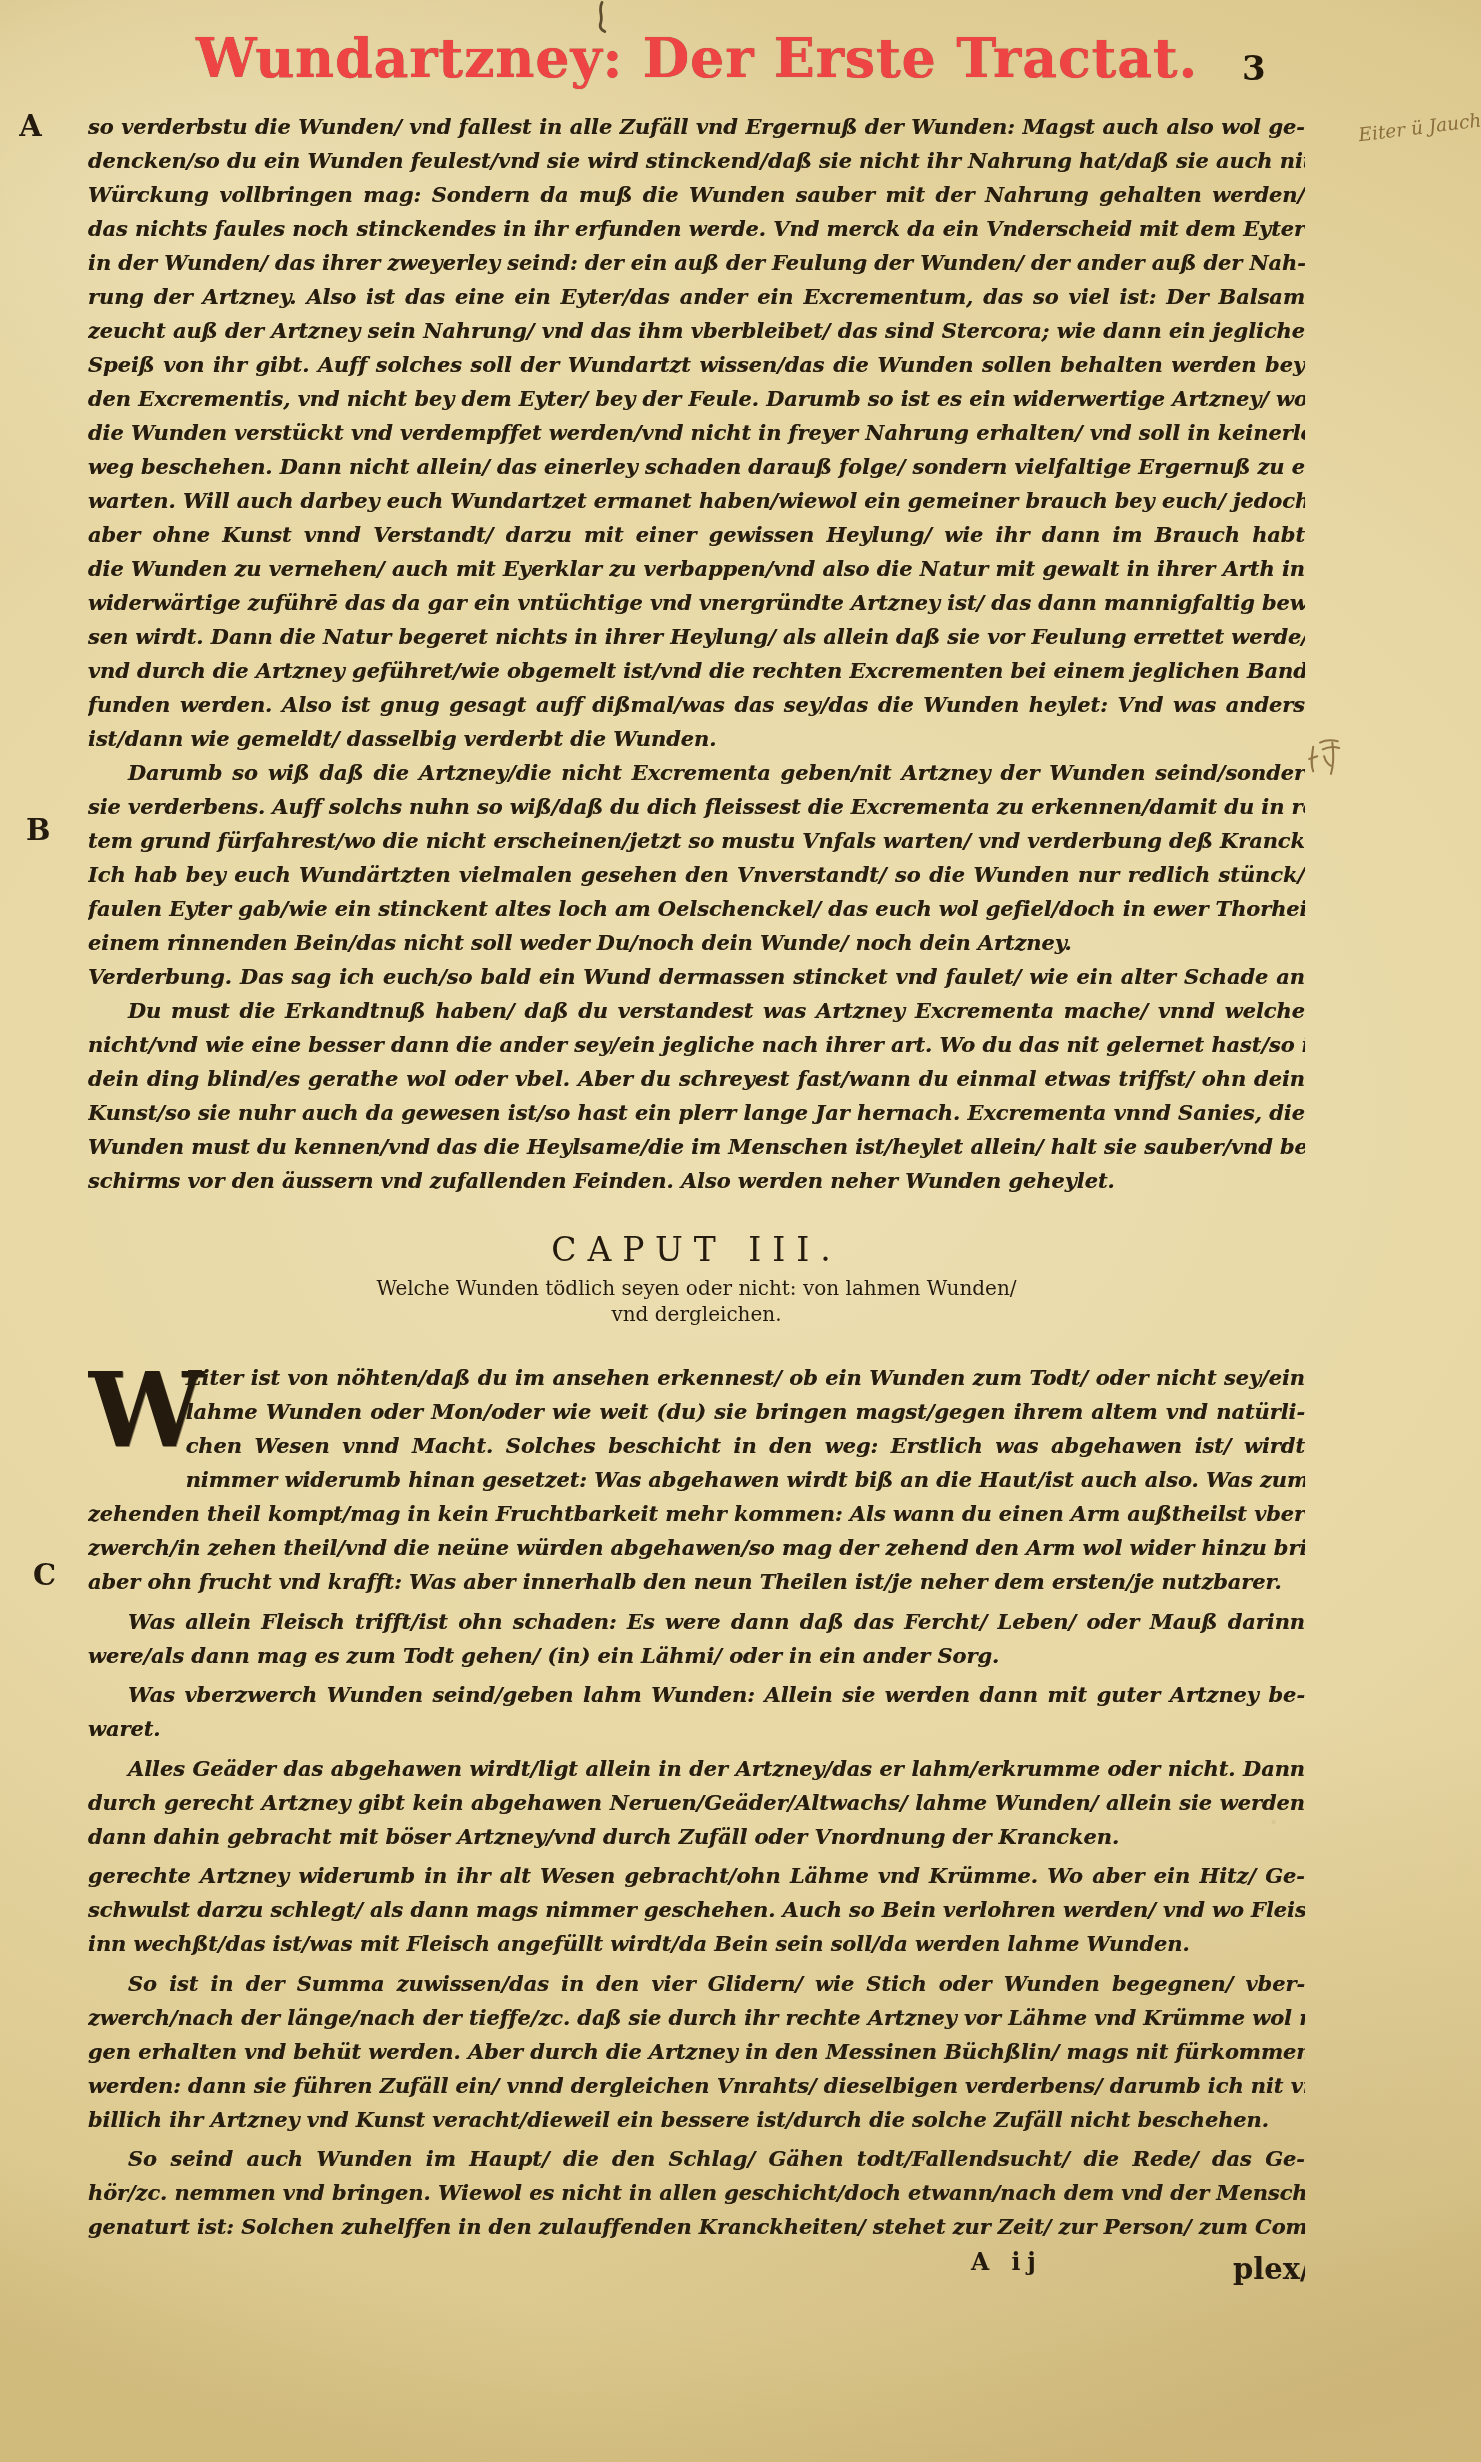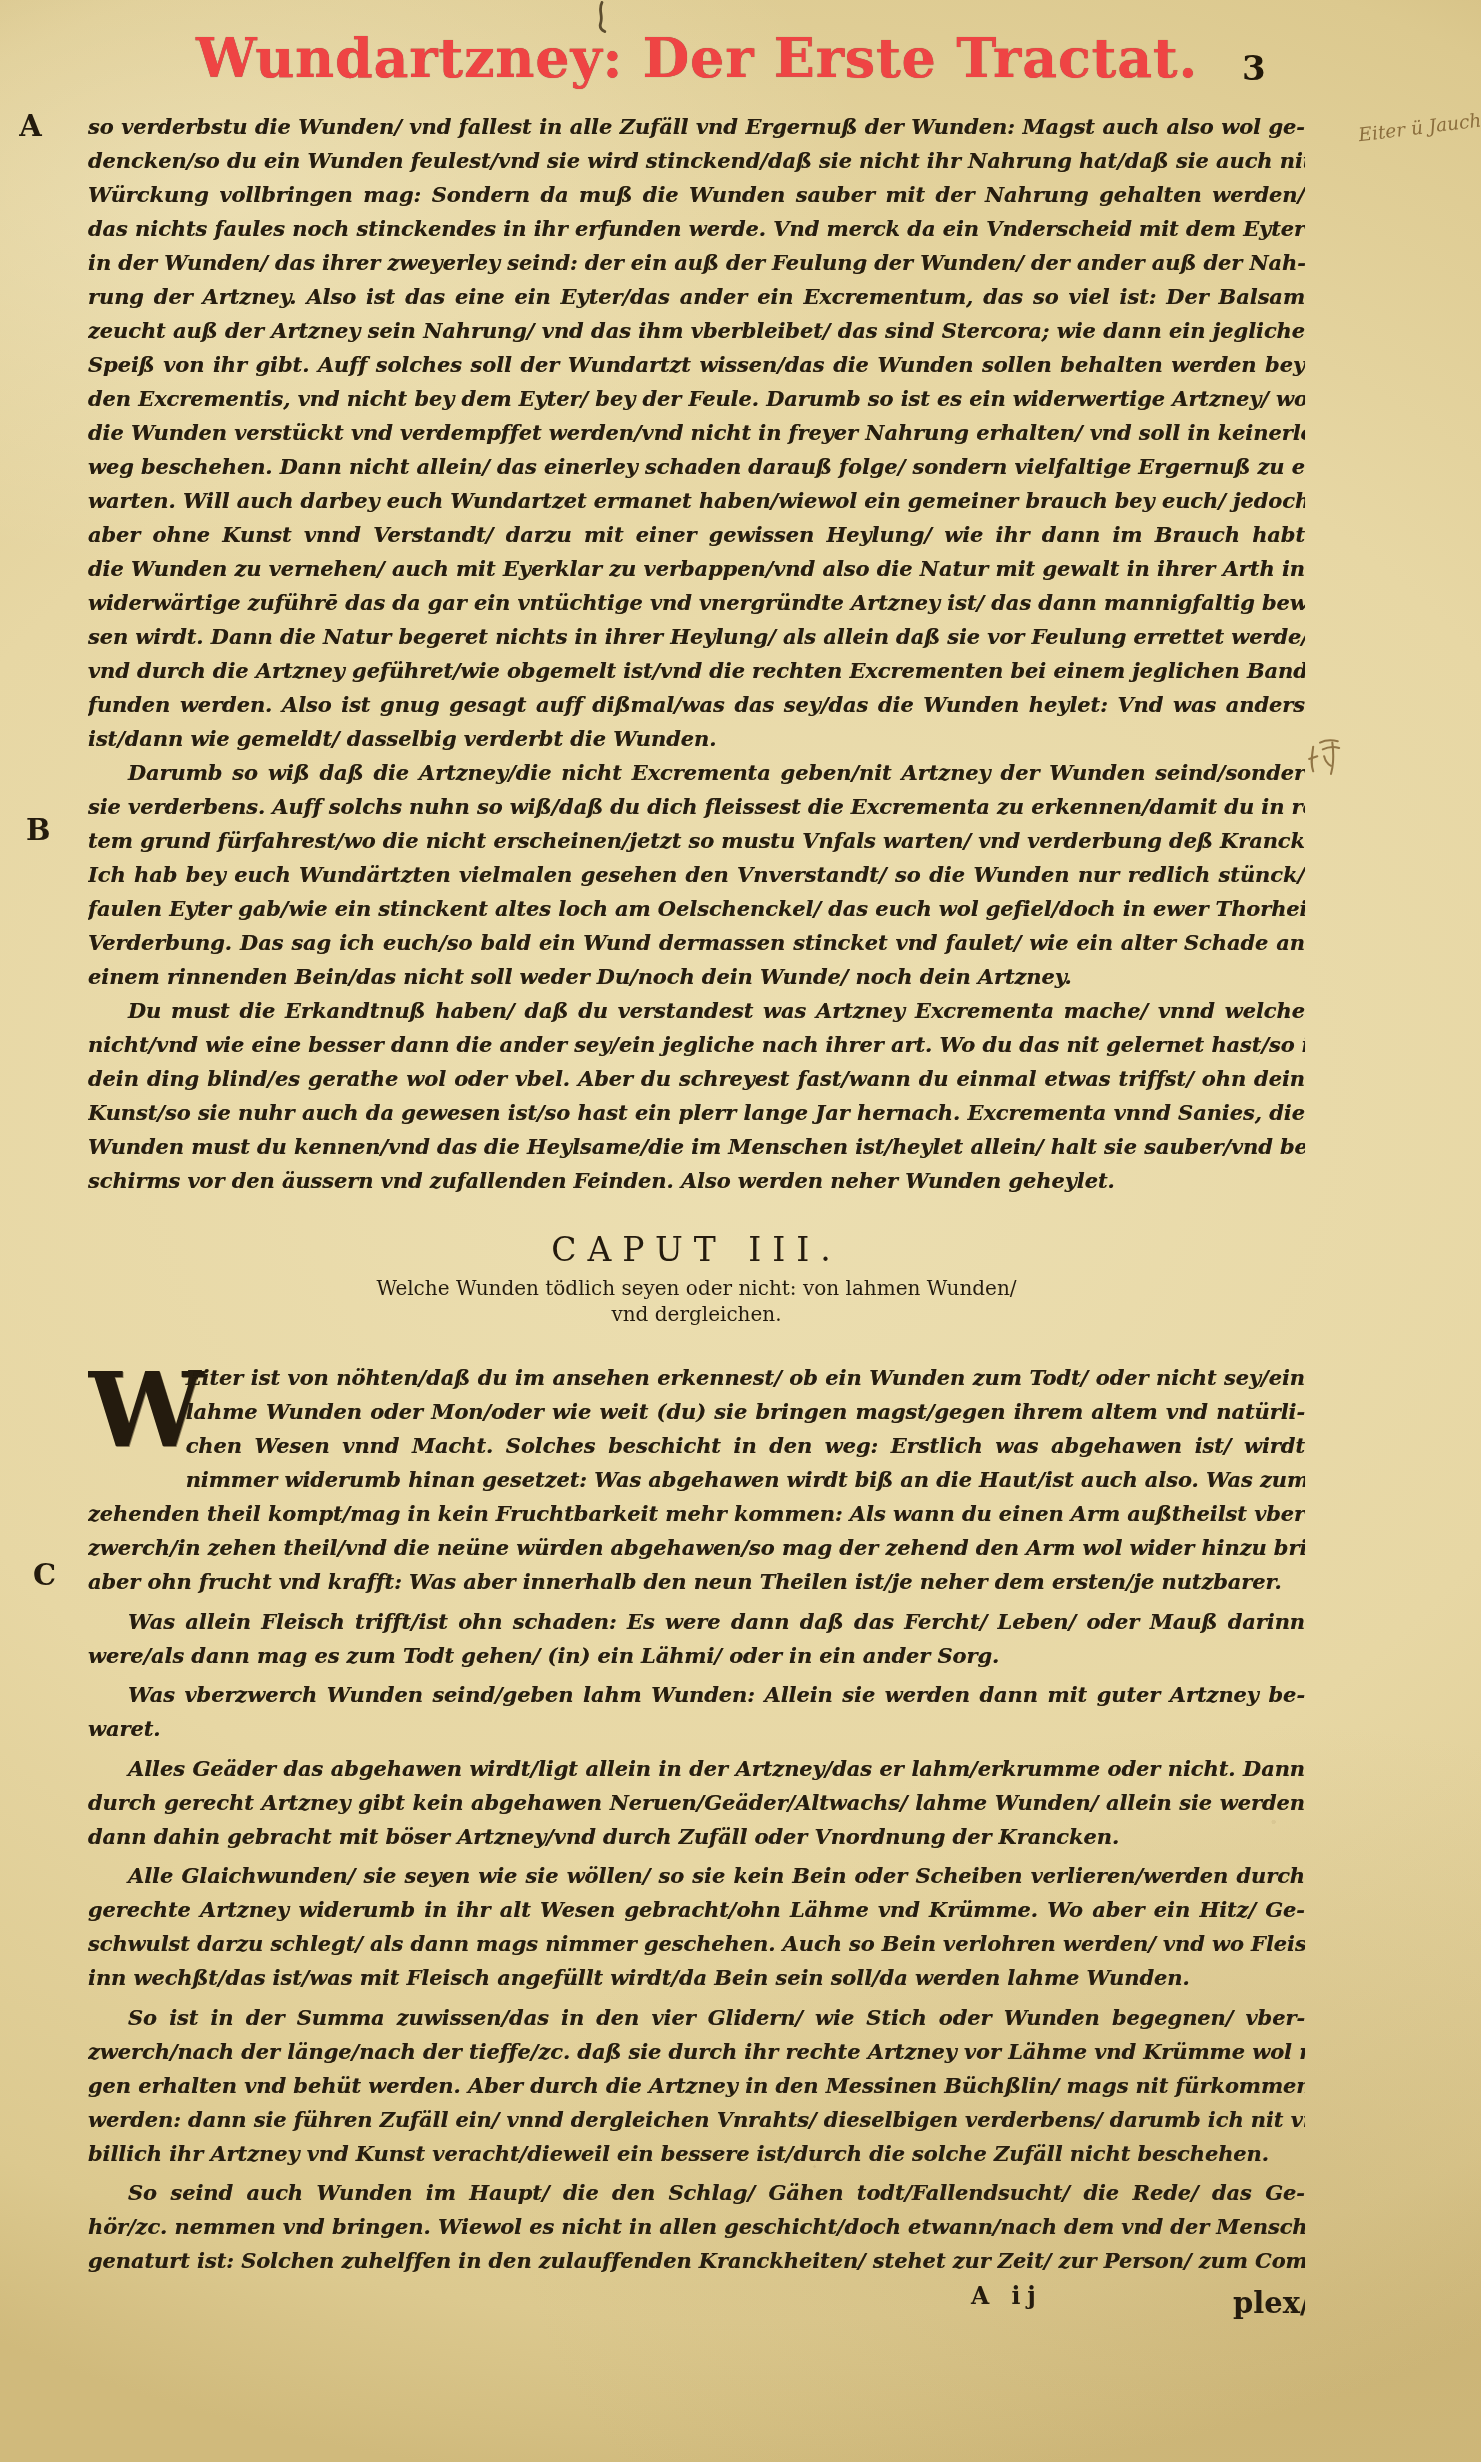--- a/index.html
+++ b/index.html
@@ -126,22 +126,22 @@
       <div class="line">funden werden.  Also ist gnug gesagt auff dißmal/was das sey/das die Wunden heylet: Vnd was anders</div>
       <div class="line last">ist/dann wie gemeldt/ dasselbig verderbt die Wunden.</div>
       <div style="clear: both;"></div>
     </div>
     <div class="para">
       <div class="line indent">Darumb so wiß daß die Artzney/die nicht Excrementa geben/nit Artzney der Wunden seind/sonder</div>
       <div class="line">sie verderbens.  Auff solchs nuhn so wiß/daß du dich fleissest die Excrementa zu erkennen/damit du in rech-</div>
       <div class="line">tem grund fürfahrest/wo die nicht erscheinen/jetzt so mustu Vnfals warten/ vnd verderbung deß Kranckens.</div>
       <div class="line">Ich hab bey euch Wundärtzten vielmalen gesehen den Vnverstandt/ so die Wunden nur redlich stünck/</div>
       <div class="line">faulen Eyter gab/wie ein stinckent altes loch am Oelschenckel/ das euch wol gefiel/doch in ewer Thorheit vnd</div>
+      <div class="line last">einem rinnenden Bein/das nicht soll weder Du/noch dein Wunde/ noch dein Artzney.</div>
       <div class="line">Verderbung.  Das sag ich euch/so bald ein Wund dermassen stincket vnd faulet/ wie ein alter Schade an</div>
-      <div class="line last">einem rinnenden Bein/das nicht soll weder Du/noch dein Wunde/ noch dein Artzney.</div>
       <div style="clear: both;"></div>
     </div>
     <div class="para">
       <div class="line indent">Du must die Erkandtnuß haben/ daß du verstandest was Artzney Excrementa mache/ vnnd welche</div>
       <div class="line">nicht/vnd wie eine besser dann die ander sey/ein jegliche nach ihrer art.  Wo du das nit gelernet hast/so ist</div>
       <div class="line">dein ding blind/es gerathe wol oder vbel.  Aber du schreyest fast/wann du einmal etwas triffst/ ohn dein</div>
       <div class="line">Kunst/so sie nuhr auch da gewesen ist/so hast ein plerr lange Jar hernach.  Excrementa vnnd Sanies, die</div>
       <div class="line">Wunden must du kennen/vnd das die Heylsame/die im Menschen ist/heylet allein/ halt sie sauber/vnd be-</div>
       <div class="line last">schirms vor den äussern vnd zufallenden Feinden.  Also werden neher Wunden geheylet.</div>
       <div style="clear: both;"></div>
@@ -172,21 +172,20 @@
       <div class="line last">waret.</div>
       <div style="clear: both;"></div>
     </div>
     <div class="para gap">
       <div class="line indent">Alles Geäder das abgehawen wirdt/ligt allein in der Artzney/das er lahm/erkrumme oder nicht. Dann</div>
       <div class="line">durch gerecht Artzney gibt kein abgehawen Neruen/Geäder/Altwachs/ lahme Wunden/ allein sie werden</div>
       <div class="line last">dann dahin gebracht mit böser Artzney/vnd durch Zufäll oder Vnordnung der Krancken.</div>
       <div style="clear: both;"></div>
     </div>
     <div class="para gap">
-      <div class="line indent">Alle Glaichwunden/ sie seyen wie sie wöllen/ so sie kein Bein oder Scheiben verlieren/werden durch</div>
       <div class="line">gerechte Artzney widerumb in ihr alt Wesen gebracht/ohn Lähme vnd Krümme.  Wo aber ein Hitz/ Ge-</div>
       <div class="line">schwulst darzu schlegt/ als dann mags nimmer geschehen.  Auch so Bein verlohren werden/ vnd wo Fleisch</div>
       <div class="line last">inn wechßt/das ist/was mit Fleisch angefüllt wirdt/da Bein sein soll/da werden lahme Wunden.</div>
       <div style="clear: both;"></div>
     </div>
     <div class="para gap">
       <div class="line indent">So ist in der Summa zuwissen/das in den vier Glidern/ wie Stich oder Wunden begegnen/ vber-</div>
       <div class="line">zwerch/nach der länge/nach der tieffe/zc. daß sie durch ihr rechte Artzney vor Lähme vnd Krümme wol mö-</div>
       <div class="line">gen erhalten vnd behüt werden.  Aber durch die Artzney in den Messinen Büchßlin/ mags nit fürkommen</div>
       <div class="line">werden: dann sie führen Zufäll ein/ vnnd dergleichen Vnrahts/ dieselbigen verderbens/ darumb ich nit vn-</div>

